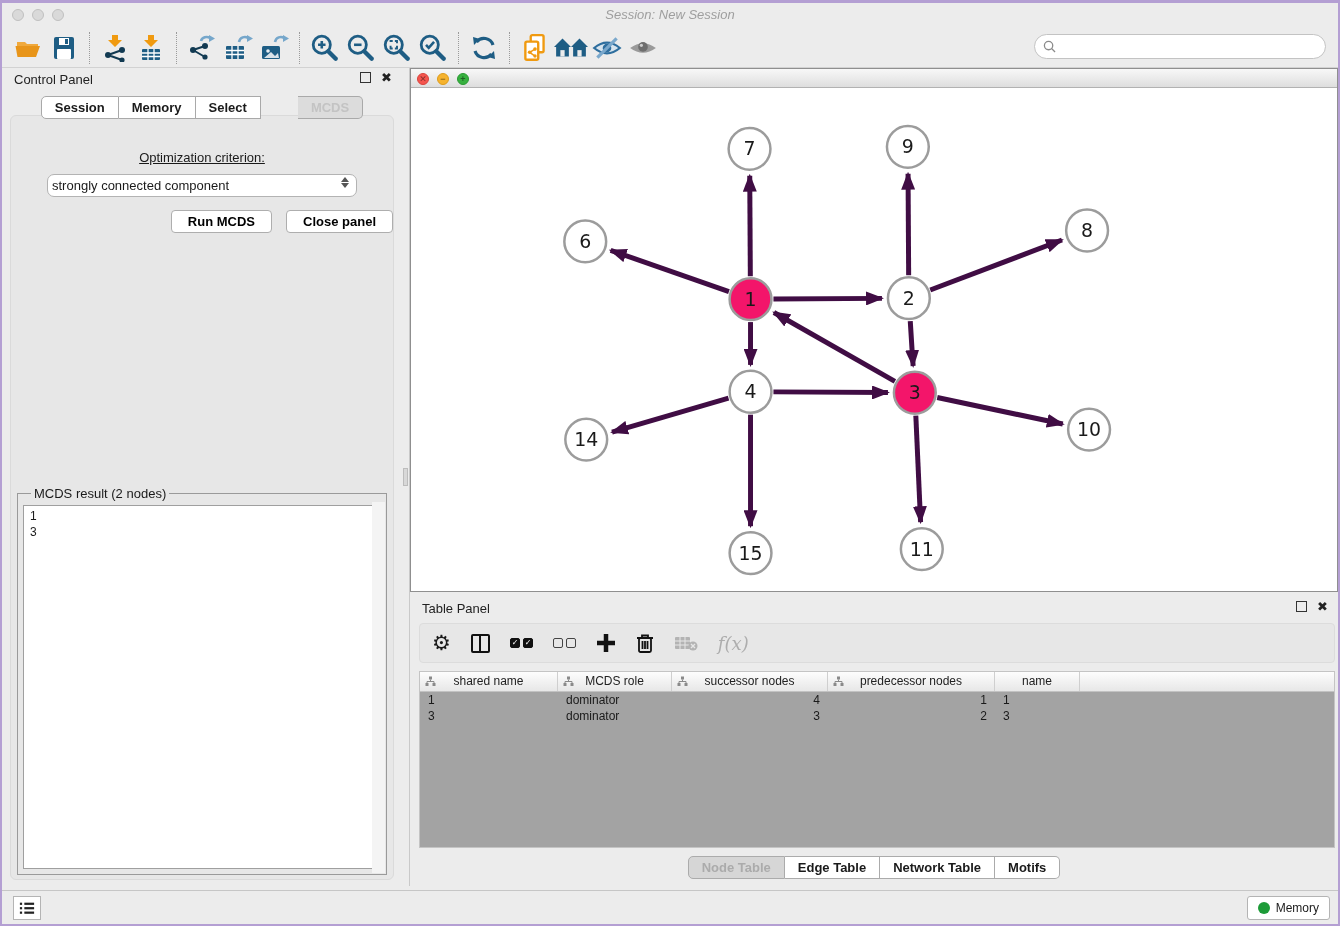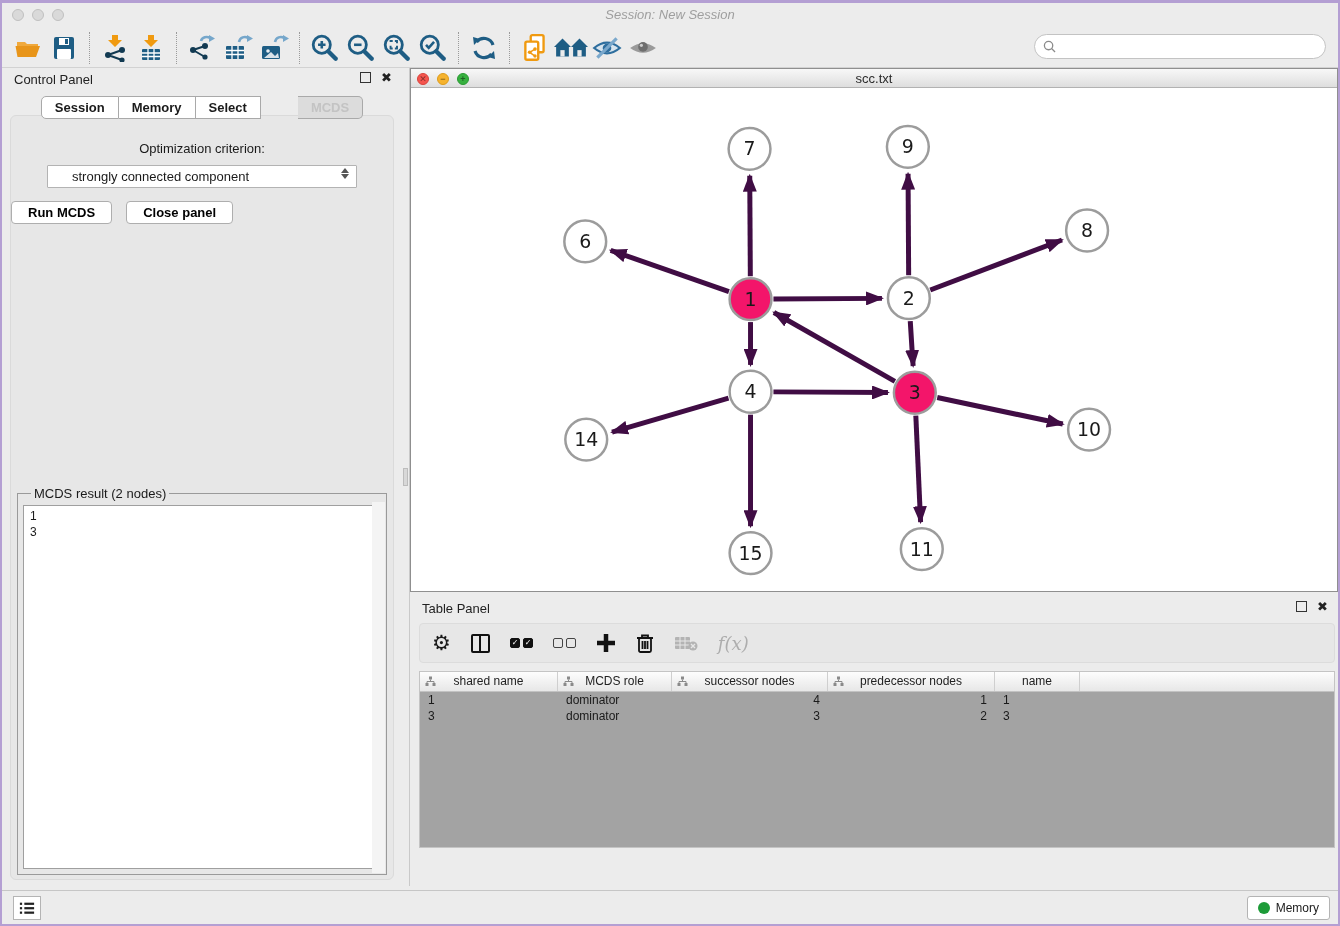--- a/index.html
+++ b/index.html
@@ -28,28 +28,28 @@
   .panel-head-icons{position:absolute;right:10px;top:4px;display:flex;gap:10px;align-items:center;}
   .float-ic{width:11px;height:11px;border:1.5px solid #333;background:transparent;}
   .close-ic{font-size:13px;font-weight:bold;color:#222;line-height:11px;}
   .cp-tabs{position:absolute;left:0;right:0;top:28px;display:flex;justify-content:center;z-index:2;}
   .cp-tab{background:#fff;border:1px solid #a9a9a9;border-left:none;padding:3px 13px;font-size:13px;font-weight:bold;}
   .cp-tab:first-child{border-left:1px solid #a9a9a9;border-radius:5px 0 0 5px;}
   .cp-tab:last-child{border-radius:0 5px 5px 0;margin-left:37px;}
   .cp-tab.selected{background:#dcdcdc;color:#c3c3c3;}
   .cp-body{position:absolute;left:8px;right:8px;top:47px;bottom:6px;background:#e7e7e7;
            border:1px solid #dadada;border-radius:6px;}
-  .opt-label{margin-top:25px;text-align:center;font-size:13px;}
+  .opt-label{margin-top:34px;text-align:center;font-size:13px;text-decoration:underline;}
   .criterion{position:relative;margin:9px 36px 0 36px;height:23px;background:#fff;border:1px solid #b3b3b3;
-             border-radius:1px;font-size:13px;display:flex;align-items:center;padding-left:24px;}
+             border-radius:7px;font-size:13px;display:flex;align-items:center;padding-left:4px;}
   .stepper{position:absolute;right:7px;top:2px;display:flex;flex-direction:column;gap:1px;}
   .stepper i{width:0;height:0;border-left:4px solid transparent;border-right:4px solid transparent;display:block;}
   .step-up{border-bottom:5px solid #555;}
   .step-dn{border-top:5px solid #555;}
-  .cp-buttons{display:flex;justify-content:flex-start;gap:14px;margin-top:13px;}
+  .cp-buttons{display:flex;justify-content:flex-end;gap:14px;margin-top:13px;}
   .push-btn{background:#fff;border:1px solid #aeaeae;border-radius:4px;font-size:13px;font-weight:bold;
             padding:3px 16px;font-family:inherit;}
   .result-fieldset{position:absolute;left:6px;right:6px;top:370px;bottom:4px;border:1px solid #9a9a9a;
                    margin:0;padding:4px 5px 5px 5px;}
   .result-fieldset legend{font-size:13px;padding:0 3px;margin-left:8px;}
   .result-inner{position:relative;width:100%;height:100%;background:#fff;border:1px solid #9f9f9f;
                 font-size:12px;padding:2px 0 0 6px;white-space:pre;line-height:16px;}
   .result-scroll{position:absolute;right:1px;top:1px;bottom:1px;width:13px;background:#f4f4f4;}
 
   
@@ -297,21 +297,20 @@
     <div class="v-handle"></div>
   </div>
 
   <div class="net-window">
     <div class="net-titlebar">
       <div class="traffic">
         <span class="tf red">✕</span>
         <span class="tf yellow">−</span>
         <span class="tf green">+</span>
       </div>
-      <div class="net-title">scc.txt</div>
     </div>
     <div class="net-canvas">
       <svg id="graph-svg" viewBox="0 0 930 504" preserveAspectRatio="xMidYMid meet">
         <defs>
           <marker id="arrowhead" markerUnits="userSpaceOnUse" markerWidth="18" markerHeight="14" refX="16" refY="7" orient="auto">
             <path id="arrowhead-path" d="M0,0 L18,7 L0,14 Z" fill="#400d44"></path>
           </marker>
         </defs>
       <line x1="340.8" y1="188.0" x2="340.2" y2="87.0" stroke="#400d44" stroke-width="5" marker-end="url(#arrowhead)"></line>
           <line x1="319.3" y1="203.4" x2="200.5" y2="161.9" stroke="#400d44" stroke-width="5" marker-end="url(#arrowhead)"></line>
@@ -458,20 +457,26 @@
           </div>
           <div class="tr">
             <div class="td" style="width: 138px; text-align: left;">3</div>
             <div class="td" style="width: 114px; text-align: left;">dominator</div>
             <div class="td" style="width: 156px; text-align: right;">3</div>
             <div class="td" style="width: 167px; text-align: right;">2</div>
             <div class="td" style="width: 85px; text-align: left;">3</div>
           </div>
         </div>
     </div>
+    <div class="tp-tabs">
+      <div class="tp-tab selected">Node Table</div>
+      <div class="tp-tab">Edge Table</div>
+      <div class="tp-tab">Network Table</div>
+      <div class="tp-tab">Motifs</div>
+    </div>
   </div>
 
   <div class="statusbar">
     <div class="list-btn">
       <svg width="18" height="16" viewBox="0 0 20 18">
         <rect x="2" y="3" width="2.5" height="2.5" fill="#222"></rect>
           <rect x="7" y="3" width="11" height="2.5" fill="#222"></rect>
         <rect x="2" y="8" width="2.5" height="2.5" fill="#222"></rect>
           <rect x="7" y="8" width="11" height="2.5" fill="#222"></rect>
         <rect x="2" y="13" width="2.5" height="2.5" fill="#222"></rect>

